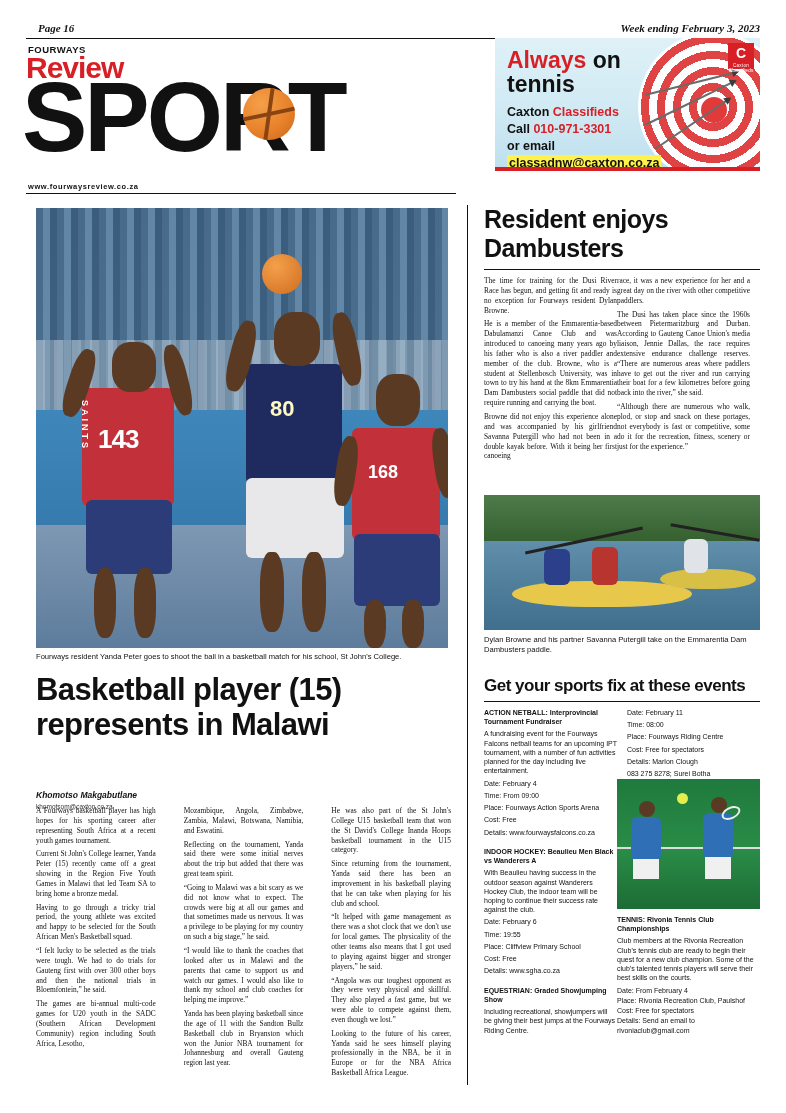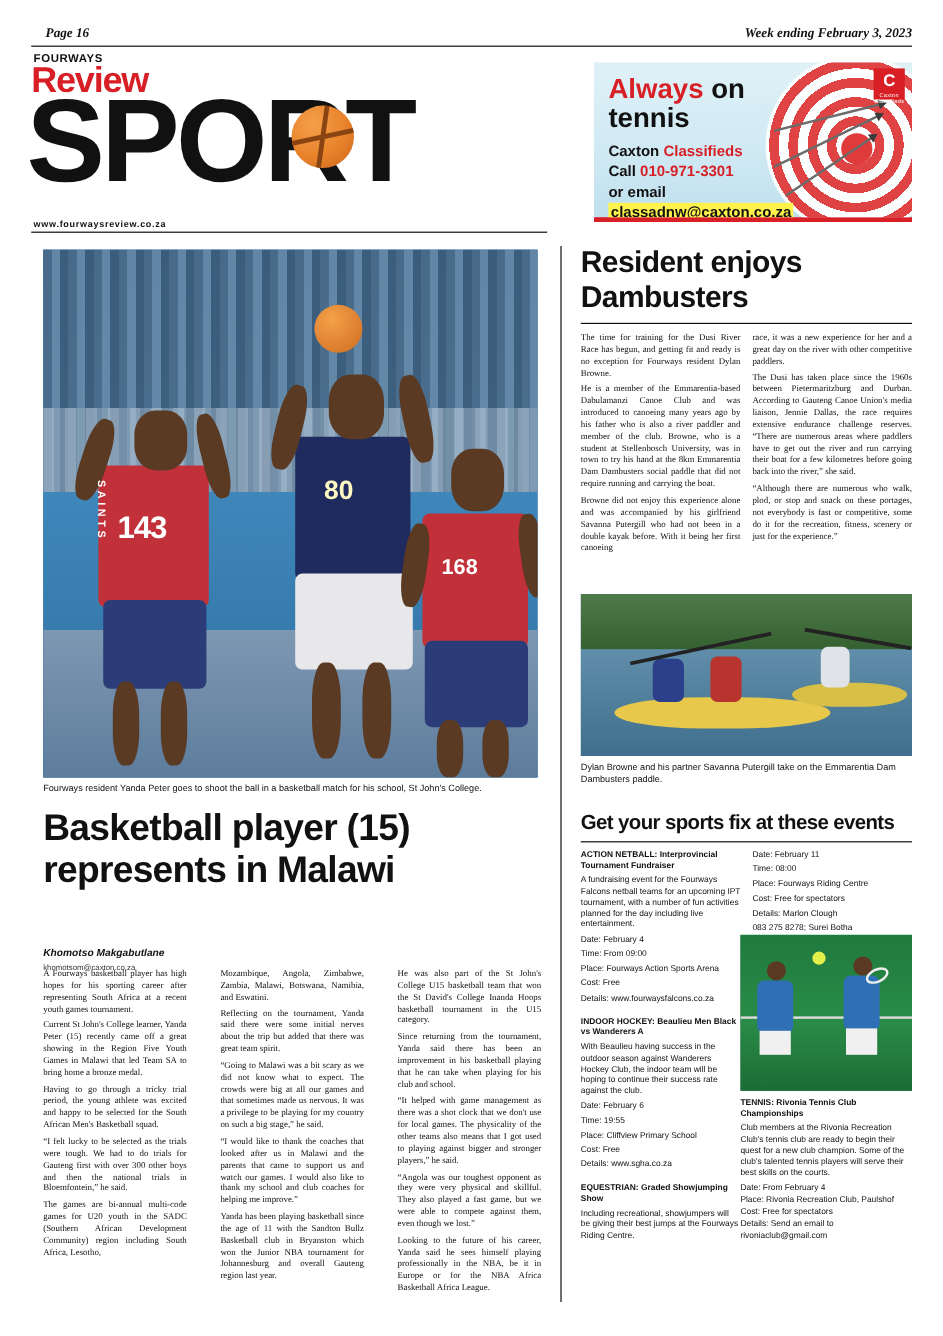--- a/index.html
+++ b/index.html
@@ -36,21 +36,21 @@
   .ball:before {
     content:""; position:absolute; left:0; top:24px; width:52px; height:4px; background:#8a4412; transform:rotate(-12deg);
   }
   .ball:after {
     content:""; position:absolute; left:24px; top:0; width:4px; height:52px; background:#8a4412; transform:rotate(8deg);
   }
   .site-url { position:absolute; left:28px; top:182px; font-family:"Liberation Sans",sans-serif; font-size:7.5px; font-weight:bold; letter-spacing:.6px; }
 
   
   .advert {
-    position:absolute; right:26px; top:52px; width:265px; height:133px;
+    position:absolute; right:26px; top:38px; width:265px; height:133px;
     background:linear-gradient(#dff1f7 0%, #cfe9f3 60%, #bfe0ee 100%);
     border-bottom:4px solid #d81f26; overflow:hidden;
   }
   .target { position:absolute; right:-28px; top:-6px; width:150px; height:150px; border-radius:50%;
     background:repeating-radial-gradient(circle at 50% 50%, #e03a3a 0 8px, #ffffff 8px 16px); opacity:.95; }
   .target-centre { position:absolute; right:33px; top:59px; width:26px; height:26px; border-radius:50%; background:#e03a3a; }
   .arrow { position:absolute; background:#6b6b6b; height:2px; transform-origin:left center; }
   .arrow:after { content:""; position:absolute; right:-2px; top:-3px; border-left:7px solid #3b3b3b; border-top:4px solid transparent; border-bottom:4px solid transparent; }
   .ad-text { position:absolute; left:12px; top:10px; width:175px; }
   .ad-line1 { font-family:"Liberation Sans",sans-serif; font-weight:bold; font-size:23px; color:#d81f26; line-height:1.05; }
@@ -81,21 +81,21 @@
   .story-cols { position:absolute; left:36px; top:806px; width:415px; display:flex; gap:28px; }
   .story-cols .col { width:131px; font-family:"Liberation Serif",serif; font-size:7.4px; line-height:1.33; text-align:justify; }
   .story-cols p { margin:0 0 4px 0; }
 
   
   .vrule { position:absolute; width:1px; background:#111; }
 
   .damb { position:absolute; left:484px; top:205px; width:276px; }
   .damb h2 { margin:0; font-family:"Liberation Sans",sans-serif; font-weight:bold; font-size:25px; letter-spacing:-.5px; }
   .damb .hr { height:1px; background:#111; margin:6px 0 6px 0; }
-  .damb-cols { display:flex; gap:10px; }
+  .damb-cols { display:flex; }
   .damb-cols .col { width:133px; font-size:7.4px; line-height:1.33; text-align:justify; }
   .damb-cols p { margin:0 0 4px 0; }
 
   .kayak-photo { position:absolute; left:484px; top:495px; width:276px; height:135px; overflow:hidden; background:#2c6e8f; }
   .kayak-caption { position:absolute; left:484px; top:635px; width:276px; font-family:"Liberation Sans",sans-serif; font-size:7.6px; line-height:1.3; }
 
   
   .events { position:absolute; left:484px; top:676px; width:276px; }
   .events h2 { margin:0; font-family:"Liberation Sans",sans-serif; font-weight:bold; font-size:17px; letter-spacing:-.5px; }
   .events .hr { height:1px; background:#111; margin:5px 0 6px 0; }

